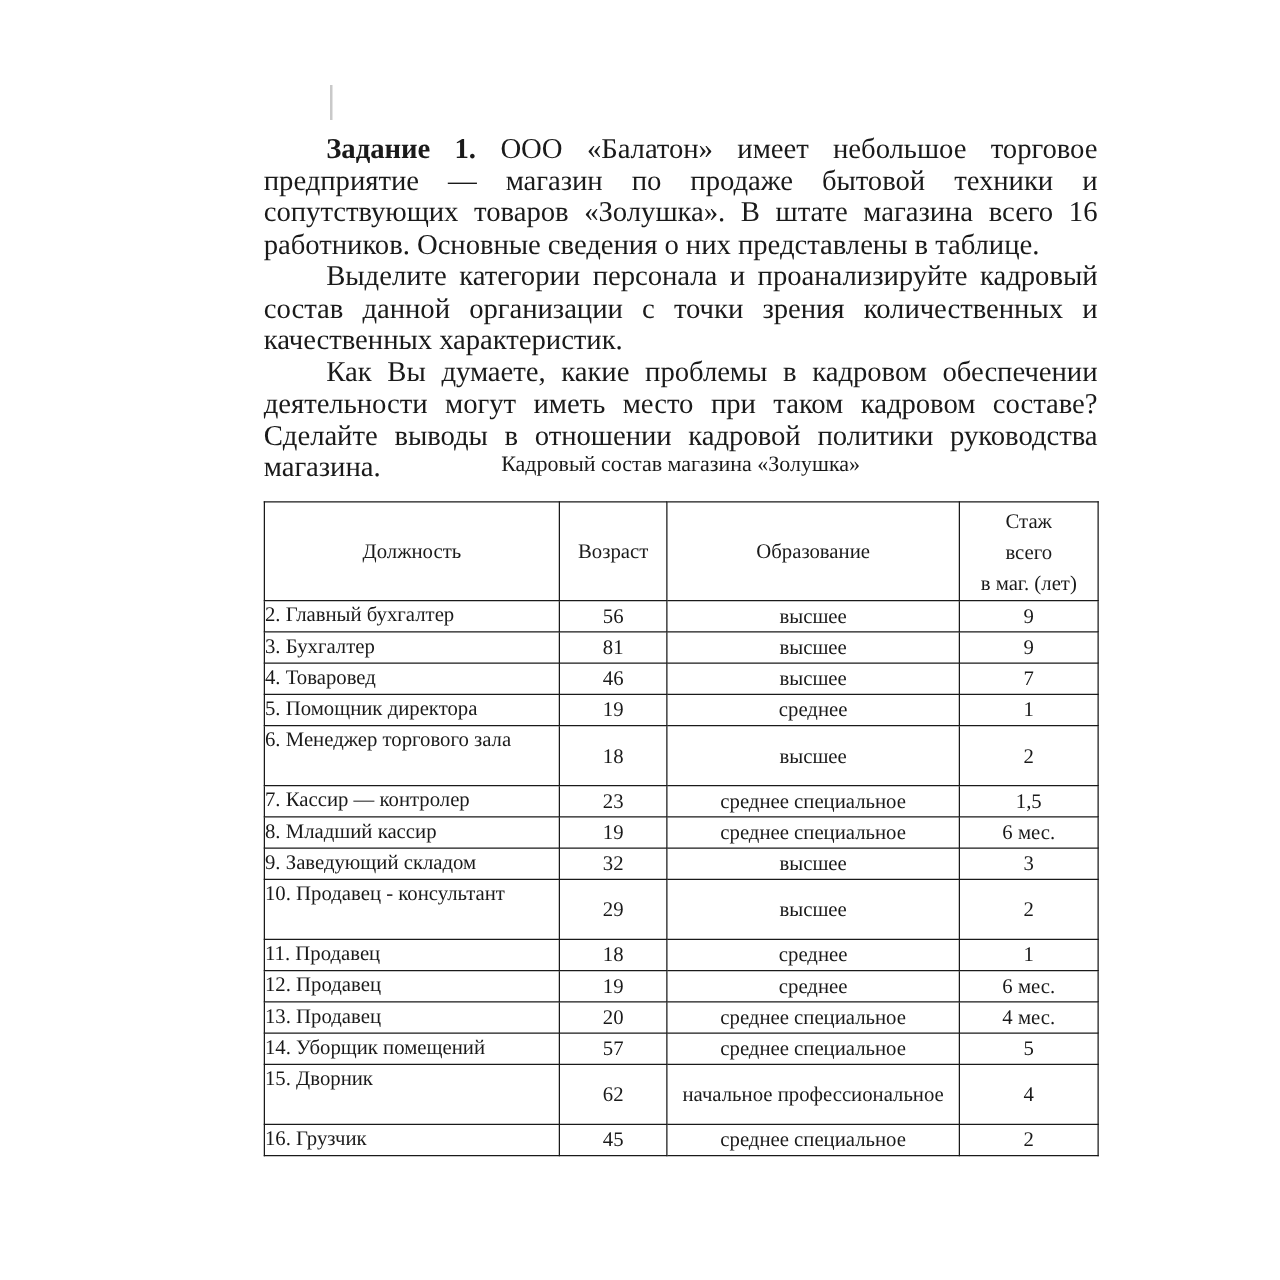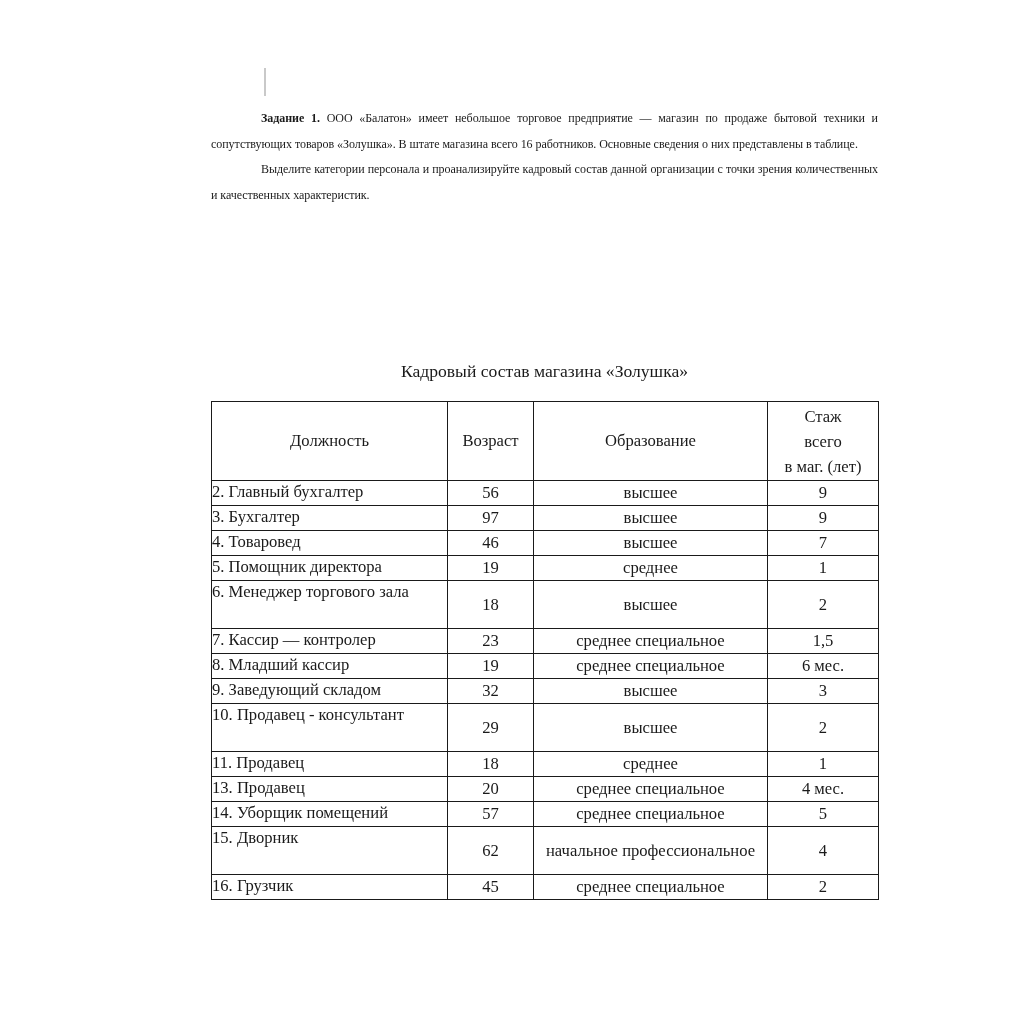--- a/index.html
+++ b/index.html
@@ -37,21 +37,21 @@
     position: absolute;
     left: 0;
     top: 106px;
     width: 667px;
   }
 
   p.para {
     margin: 0;
     text-align: justify;
     text-indent: 50px;
-    font-size: 12px;
+    font-size: 23px;
     line-height: 25.5px;
     letter-spacing: -0.05px;
   }
 
   b.strong { font-weight: bold; }
 
   .caption {
     position: absolute;
     left: 0;
     top: 360px;
@@ -115,20 +115,21 @@
 </head>
 <body>
 
 <div class="page">
 
   <div class="caret"></div>
 
   <div class="body-text">
     <p class="para"><b class="strong">Задание 1.</b><span> ООО «Балатон» имеет небольшое торговое предприятие — магазин по продаже бытовой техники и сопутствующих товаров «Золушка». В штате магазина всего 16 работников. Основные сведения о них представлены в таблице.</span></p>
     <p class="para">Выделите категории персонала и проанализируйте кадровый состав данной организации с точки зрения количественных и качественных характеристик.</p>
+    <p class="para">Как Вы думаете, какие проблемы в кадровом обеспечении деятельности могут иметь место при таком кадровом составе? Сделайте выводы в отношении кадровой политики руководства магазина.</p>
   </div>
 
   <div class="caption">Кадровый состав магазина «Золушка»</div>
 
   <table class="staff">
     <colgroup>
       <col class="c-post">
         <col class="c-age">
         <col class="c-edu">
         <col class="c-exp">
@@ -147,21 +148,21 @@
     </thead>
     <tbody>
       <tr class="r1">
           <td class="post">2. Главный бухгалтер</td>
           <td class="num">56</td>
           <td class="edu">высшее</td>
           <td class="exp">9</td>
         </tr>
       <tr class="r1">
           <td class="post">3. Бухгалтер</td>
-          <td class="num">97</td>
+          <td class="num">81</td>
           <td class="edu">высшее</td>
           <td class="exp">9</td>
         </tr>
       <tr class="r1">
           <td class="post">4. Товаровед</td>
           <td class="num">46</td>
           <td class="edu">высшее</td>
           <td class="exp">7</td>
         </tr>
       <tr class="r1">
@@ -198,20 +199,26 @@
           <td class="post">10. Продавец - консультант</td>
           <td class="num">29</td>
           <td class="edu">высшее</td>
           <td class="exp">2</td>
         </tr>
       <tr class="r1">
           <td class="post">11. Продавец</td>
           <td class="num">18</td>
           <td class="edu">среднее</td>
           <td class="exp">1</td>
+        </tr>
+      <tr class="r1">
+          <td class="post">12. Продавец</td>
+          <td class="num">19</td>
+          <td class="edu">среднее</td>
+          <td class="exp">6 мес.</td>
         </tr>
       <tr class="r1">
           <td class="post">13. Продавец</td>
           <td class="num">20</td>
           <td class="edu">среднее специальное</td>
           <td class="exp">4 мес.</td>
         </tr>
       <tr class="r1">
           <td class="post">14. Уборщик помещений</td>
           <td class="num">57</td>

